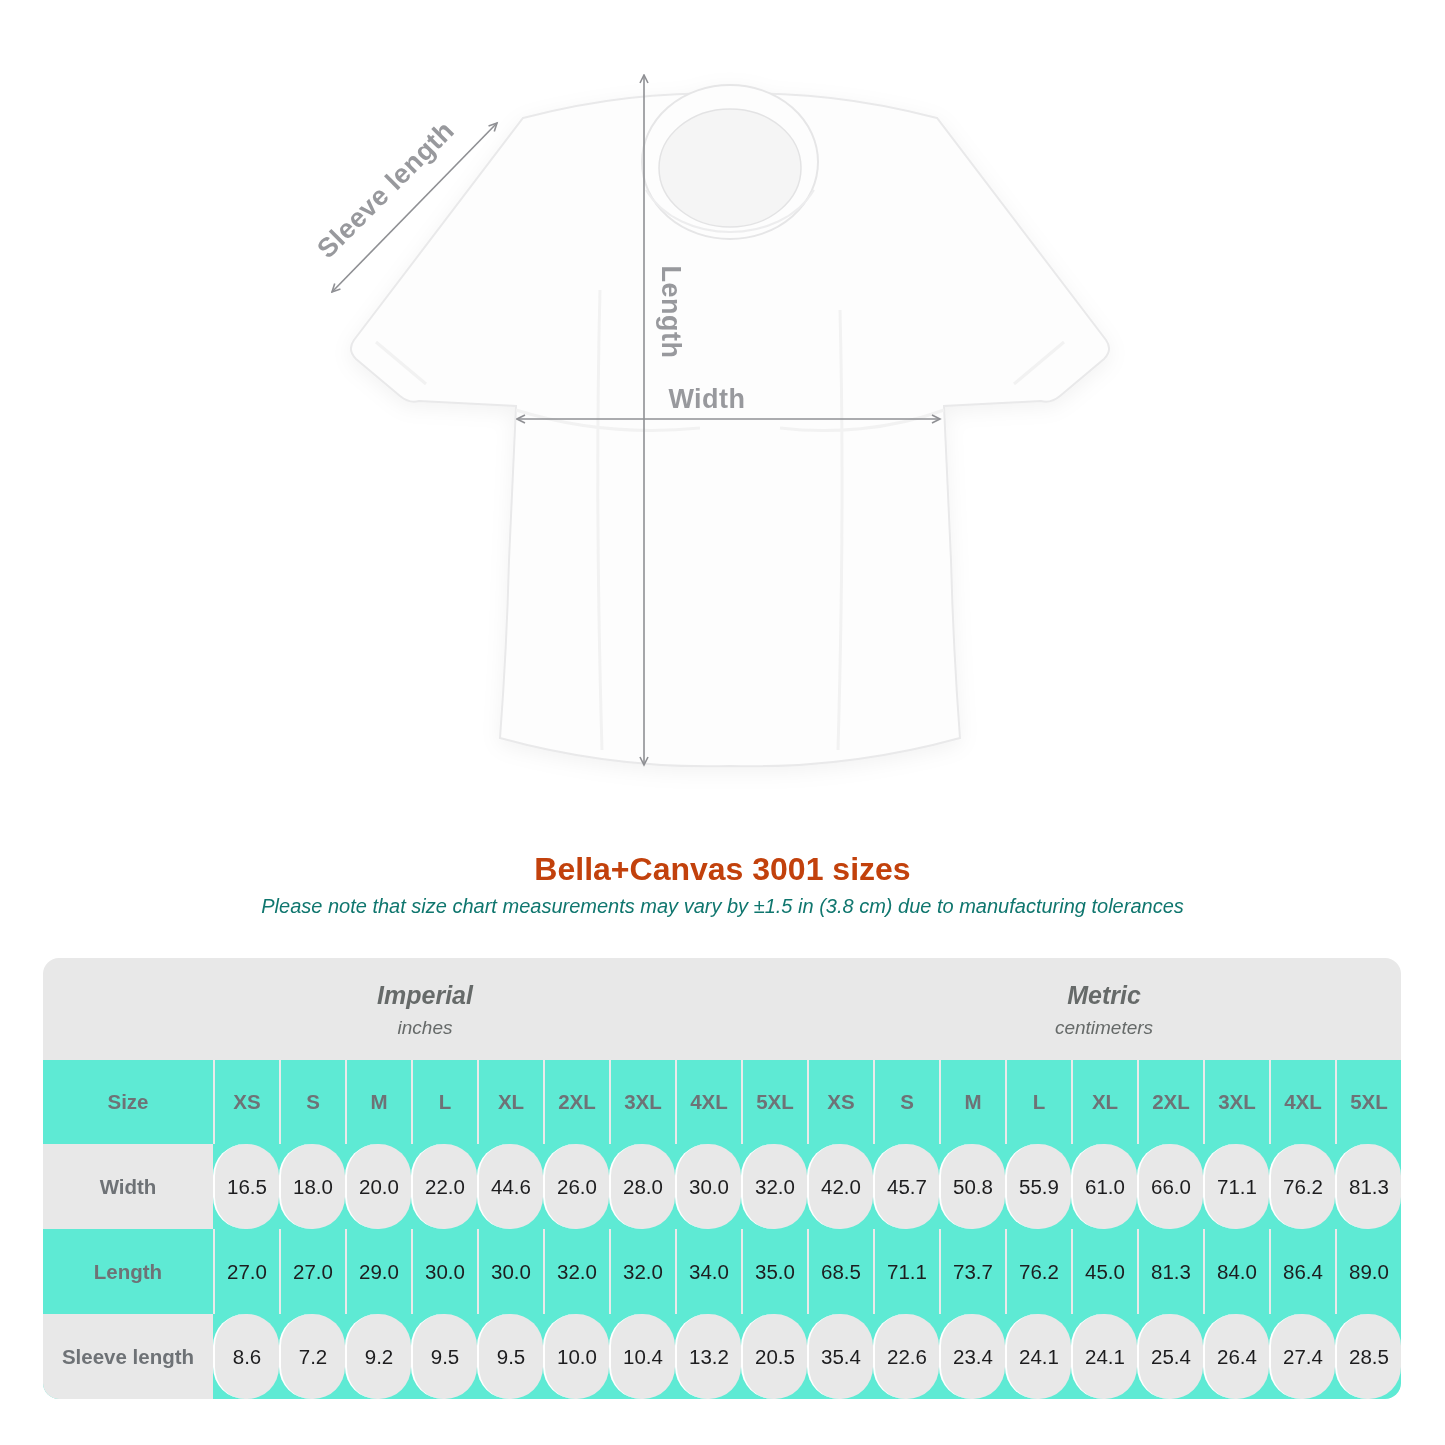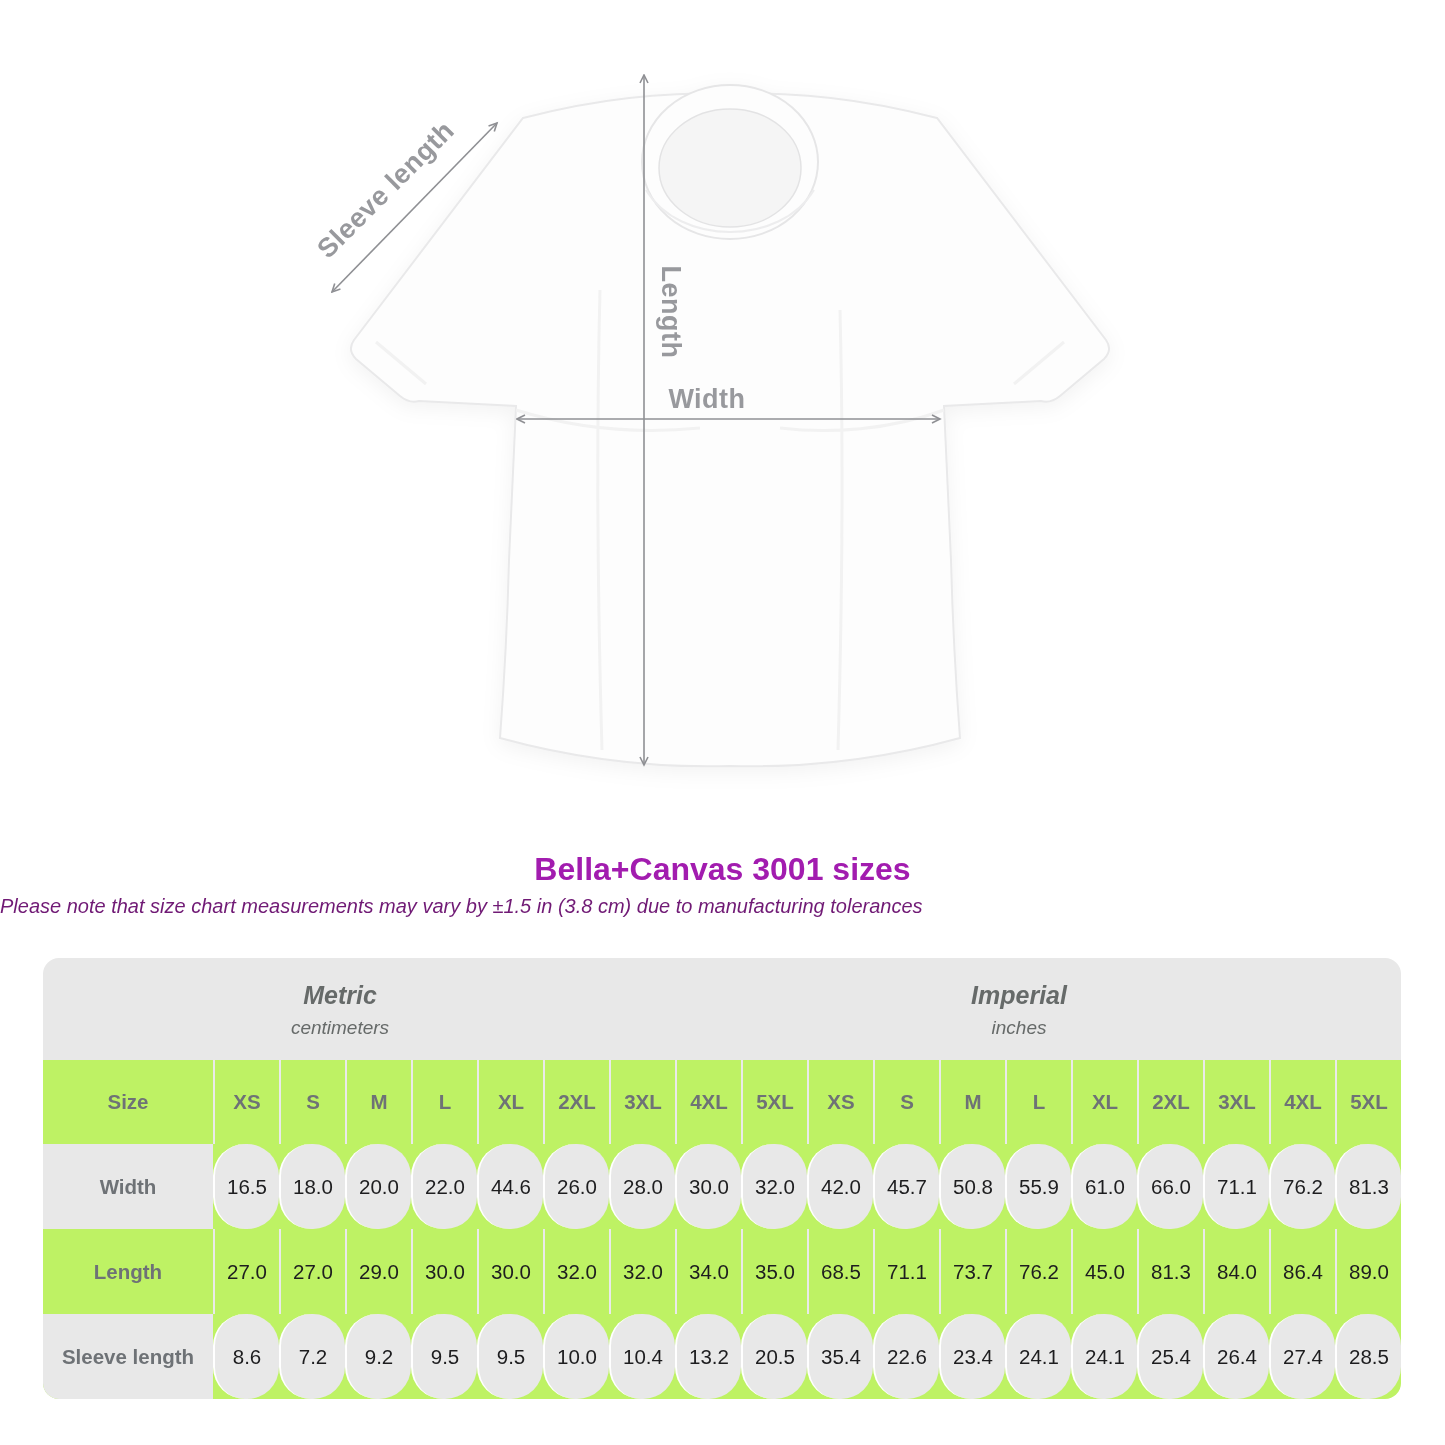--- a/index.html
+++ b/index.html
@@ -16,40 +16,40 @@
   .collar-outer{fill:#fdfdfd;stroke:#e6e6e7;stroke-width:2;}
   .collar-inner{fill:#f5f5f5;stroke:#e3e3e4;stroke-width:1.5;}
   .collar-stitch{fill:none;stroke:#ededee;stroke-width:2;}
   .dim-line{stroke:#8f9094;stroke-width:1.6;fill:none;}
   .dim-head{stroke:#8f9094;stroke-width:1.6;fill:none;}
   .dim-label{fill:#98999d;font-weight:bold;font-size:27px;letter-spacing:.5px;}
 
   
   .chart-title{
     position:absolute;left:0;top:851px;width:100%;text-align:center;
-    font-size:32px;font-weight:bold;color:#a21caf;
+    font-size:32px;font-weight:bold;color:#c2410c;
   }
   .chart-note{
-    position:absolute;left:0;top:895px;width:100%;text-align:left;
-    font-size:20px;font-style:italic;color:#701a75;
+    position:absolute;left:0;top:895px;width:100%;text-align:center;
+    font-size:20px;font-style:italic;color:#0f766e;
   }
 
   
   .size-table{
     position:absolute;left:43px;top:958px;width:1358px;
     border-radius:16px;overflow:hidden;
   }
   .band{display:flex;background:#e8e8e8;height:102px;}
   .band-half{display:flex;flex-direction:column;align-items:center;justify-content:center;padding-top:2px;}
   .band-half.imperial{width:764px;}
   .band-half.metric{width:594px;}
   .band-title{font-size:25px;font-weight:bold;font-style:italic;color:#666a69;}
   .band-sub{font-size:19px;font-style:italic;color:#666a69;margin-top:7px;}
 
-  .row{display:flex;height:85px;background:#bef264;}
+  .row{display:flex;height:85px;background:#5eead4;}
   .row.header{height:84px;}
   .cell{
     box-sizing:border-box;width:66px;display:flex;align-items:center;justify-content:center;
     font-size:20.5px;color:#1d1d1f;
   }
   .cell.label{width:170px;font-weight:bold;color:#6e7276;font-size:20.5px;}
   .cell + .cell{border-left:2px solid #eaeaea;}
   .row.header .cell{font-weight:bold;color:#6e7276;}
   .row.shade .cell{background:#e8e8e8;}
   .row.shade .cell + .cell{border-left-color:#ffffff;border-radius:32px;}
@@ -113,27 +113,27 @@
     <text class="dim-label" text-anchor="middle" x="427" y="358">Width</text>
   </svg>
 </div>
 
 <div class="chart-title">Bella+Canvas 3001 sizes</div>
 <div class="chart-note">Please note that size chart measurements may vary by ±1.5 in (3.8 cm) due to manufacturing tolerances</div>
 
 <div class="size-table">
 
   <div class="band">
+    <div class="band-half imperial">
+      <div class="band-title">Imperial</div>
+      <div class="band-sub">inches</div>
+    </div>
     <div class="band-half metric">
       <div class="band-title">Metric</div>
       <div class="band-sub">centimeters</div>
-    </div>
-    <div class="band-half imperial">
-      <div class="band-title">Imperial</div>
-      <div class="band-sub">inches</div>
     </div>
   </div>
 
   <div class="row header">
     <div class="cell label">Size</div>
     <div class="cell">XS</div>
     <div class="cell">S</div>
     <div class="cell">M</div>
     <div class="cell">L</div>
     <div class="cell">XL</div>

